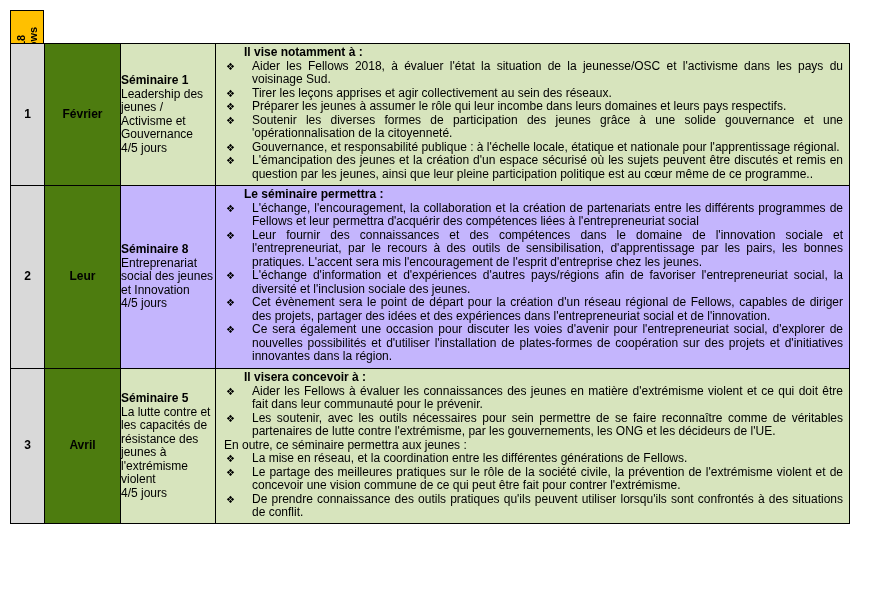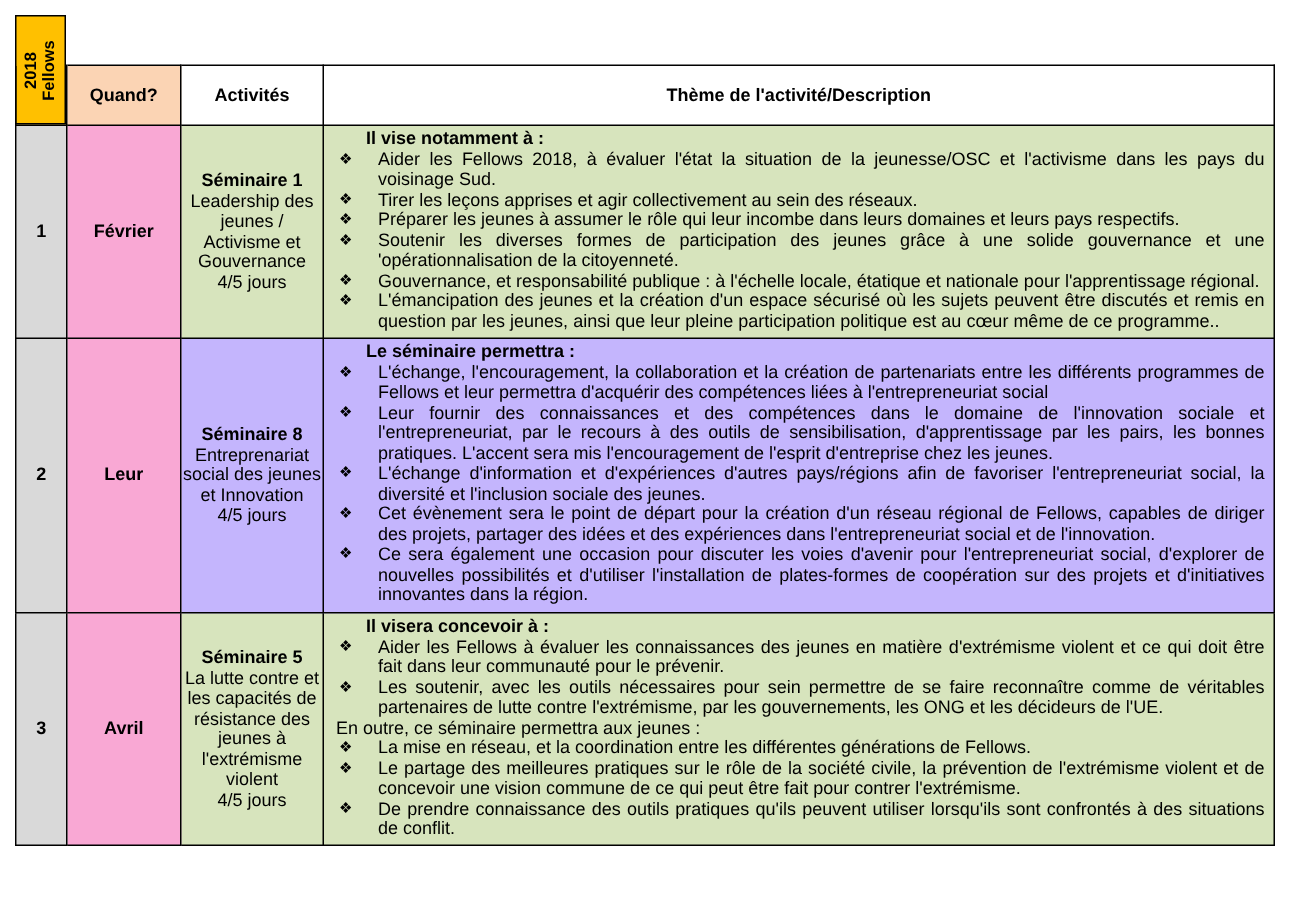--- a/index.html
+++ b/index.html
@@ -18,22 +18,22 @@
     position:absolute; left:10px; top:43px; border-collapse:collapse;
     table-layout:fixed; width:840px;
   }
   table.plan td, table.plan th {
     border:1.5px solid #000; padding:0; vertical-align:middle;
     font-size:12px; line-height:13.5px;
   }
   .hdr th { height:39px; font-weight:bold; font-size:12.5px; background:#fff; }
   .hdr th.blank { border-top:none; background:transparent; }
   .c-num { width:34px; background:#D9D9D9; text-align:center; font-weight:bold; }
-  .c-when { width:76px; background:#f9a8d4; text-align:center; font-weight:bold; }
-  .c-act { width:95px; text-align:center; }
+  .c-when { width:76px; background:#4d7c0f; text-align:center; font-weight:bold; }
+  .c-act { width:95px; text-align:left; }
   .c-desc { text-align:left; vertical-align:top !important; padding:2px 6px 2px 8px !important; }
   .green { background:#D7E4BD; }
   .white { background:#c4b5fd; }
   .act-title { font-weight:bold; }
   .desc-intro { font-weight:bold;margin-left:20px; }
   .desc-plain { }
   ul.bl { list-style:none; margin:0; padding:0; }
   ul.bl li { position:relative; padding-left:28px; text-align:justify; }
   ul.bl li .bullet { position:absolute; left:2px; top:0; font-size:10px; }
 </style>
@@ -48,26 +48,20 @@
 </div>
 
 <table class="plan">
   <colgroup>
     <col style="width:34px">
       <col style="width:76px">
       <col style="width:95px">
       <col>
   </colgroup>
   <tbody>
-      <tr class="hdr">
-    <th class="blank"></th>
-    <th style="background:#FBD4B4">Quand?</th>
-    <th>Activités</th>
-    <th>Thème de l'activité/Description</th>
-  </tr>
 
   <tr style="height:142px">
     <td class="c-num">1</td>
     <td class="c-when">Février</td>
     <td class="c-act green">
       <div class="act-title">Séminaire 1</div>
       <div>Leadership des jeunes / Activisme et Gouvernance</div>
       <div>4/5 jours</div>
     </td>
     <td class="c-desc green">

